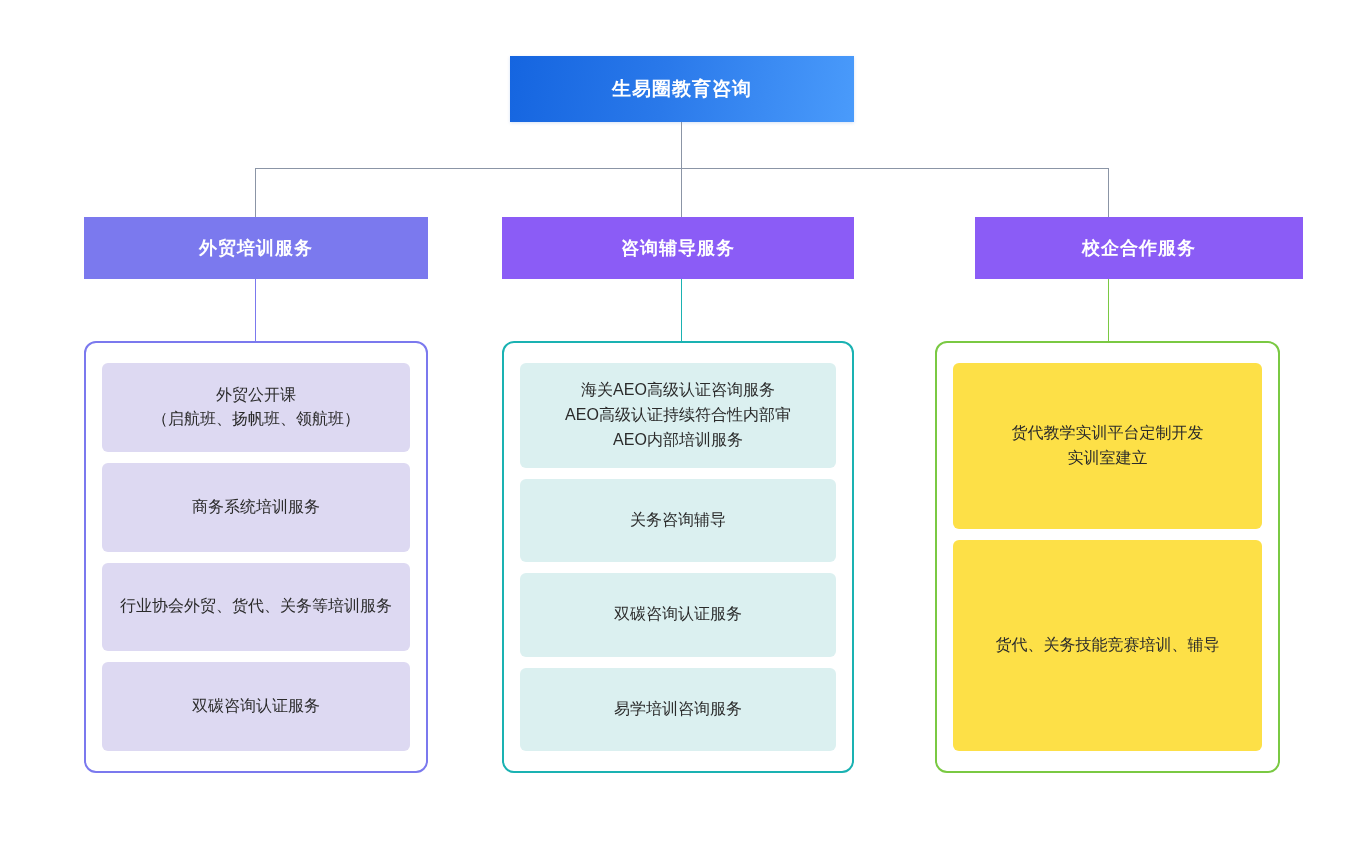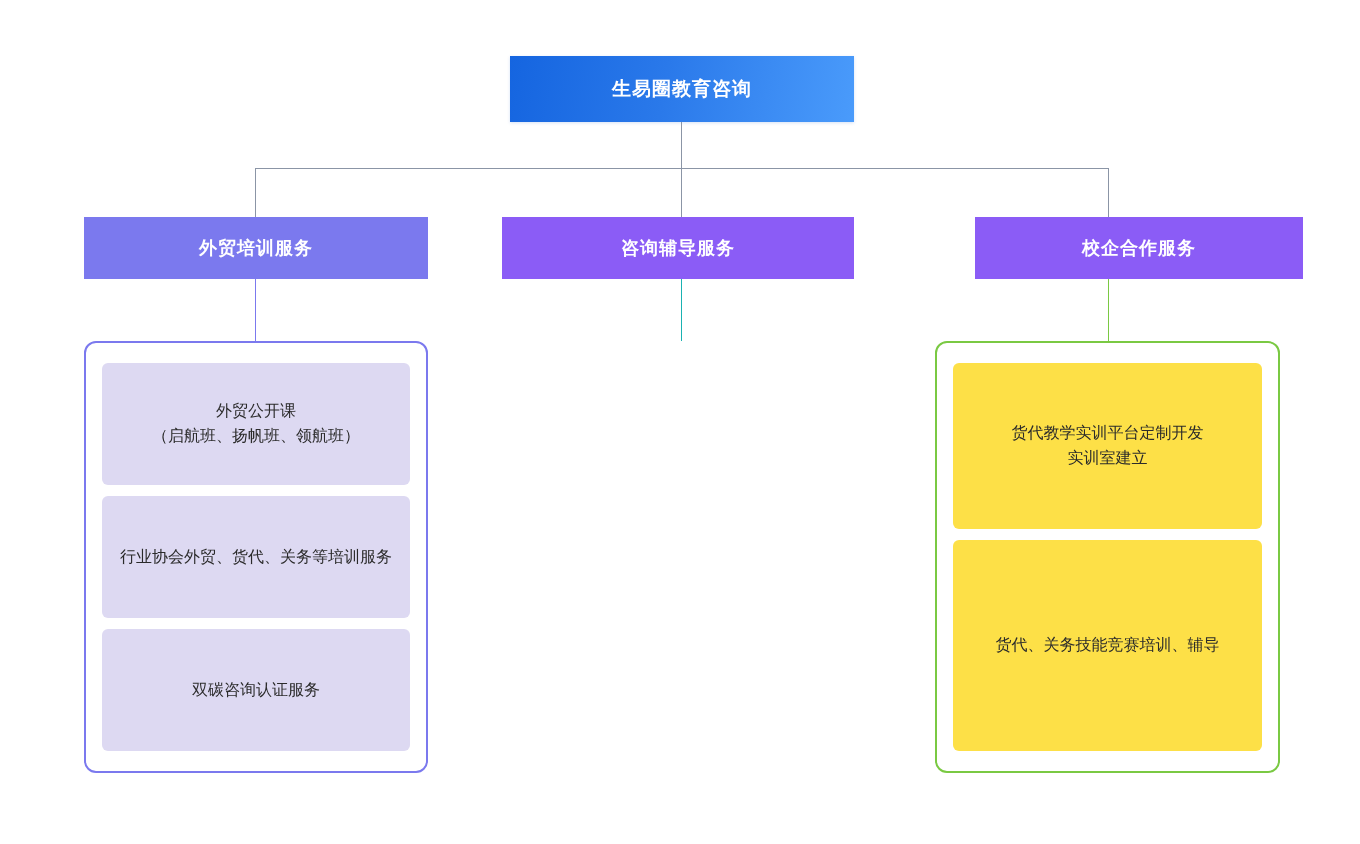--- a/index.html
+++ b/index.html
@@ -148,24 +148,33 @@
   <div class="branch-header col-b">
     <span>咨询辅导服务</span>
   </div>
   <div class="branch-header col-c">
     <span>校企合作服务</span>
   </div>
 
   <div class="branch-container col-a">
     <div class="leaf-item">外贸公开课
 （启航班、扬帆班、领航班）</div>
+    <div class="leaf-item">商务系统培训服务</div>
     <div class="leaf-item">行业协会外贸、货代、关务等培训服务</div>
     <div class="leaf-item">双碳咨询认证服务</div>
   </div>
 
+  <div class="branch-container col-b">
+    <div class="leaf-item">海关AEO高级认证咨询服务
+AEO高级认证持续符合性内部审
+AEO内部培训服务</div>
+    <div class="leaf-item">关务咨询辅导</div>
+    <div class="leaf-item">双碳咨询认证服务</div>
+    <div class="leaf-item">易学培训咨询服务</div>
+  </div>
 
   <div class="branch-container col-c">
     <div class="leaf-item">货代教学实训平台定制开发
 实训室建立</div>
     <div class="leaf-item">货代、关务技能竞赛培训、辅导</div>
   </div>
 
 </div>
 
 </body></html>

